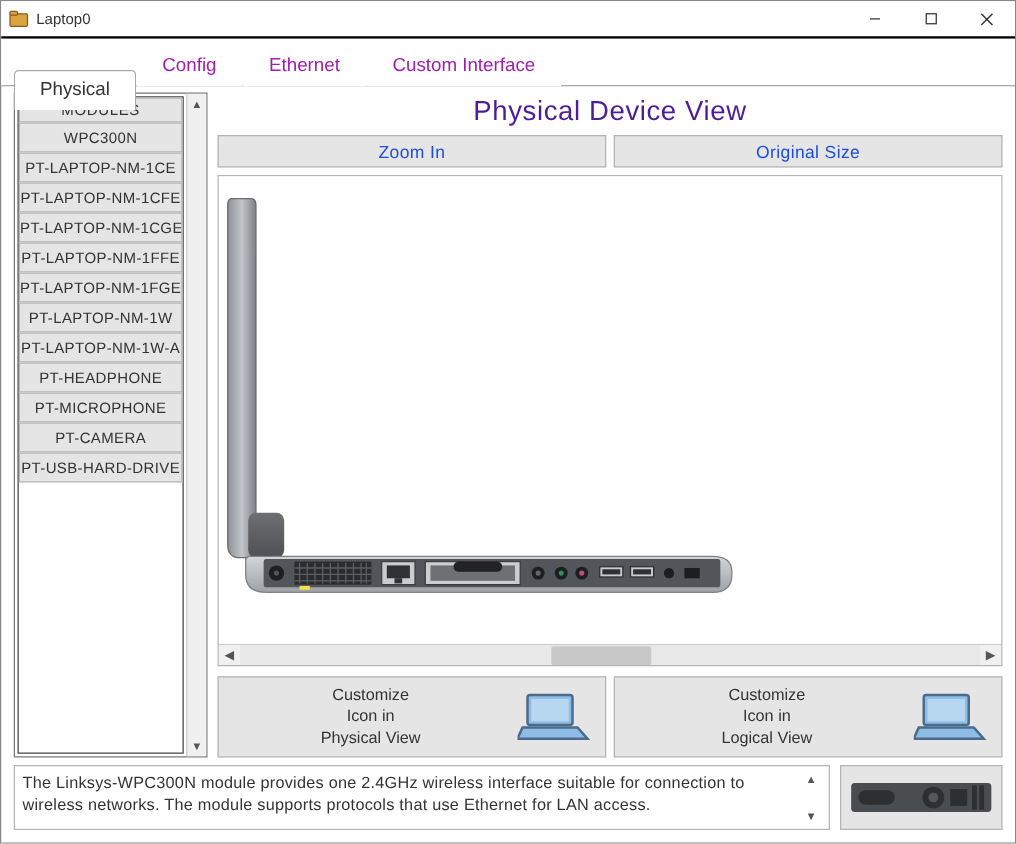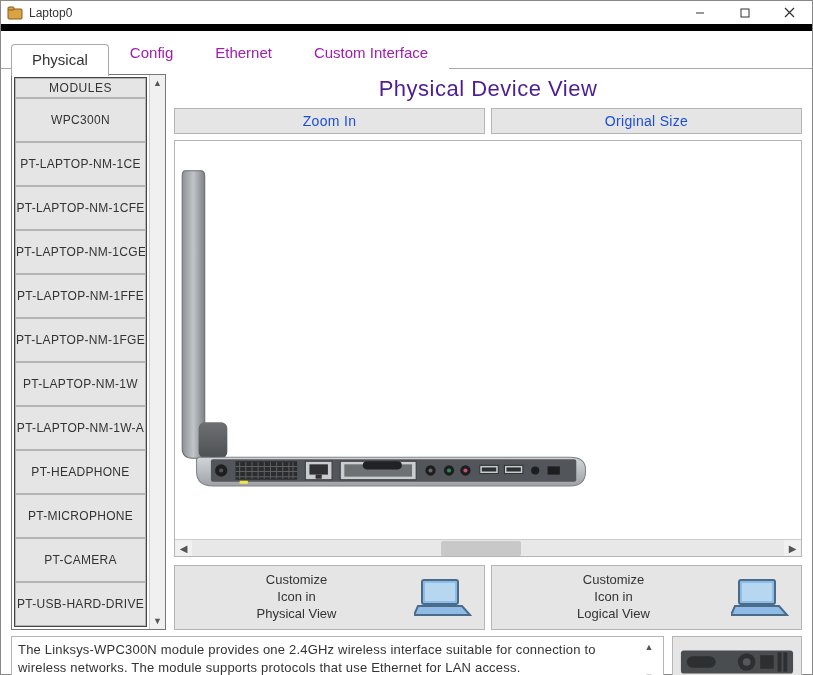--- a/index.html
+++ b/index.html
@@ -1,32 +1,32 @@
 <!DOCTYPE html>
 <html><head>
 <meta charset="utf-8">
 <style>
   * { box-sizing: border-box; }
   html, body { margin:0; padding:0; font-family: Verdana, Tahoma, Arial, sans-serif; font-size:12px; color:#333; }
   .window { width:813px; height:675px; border:1px solid #888; background:#fff; display:flex; flex-direction:column; }
-  .titlebar { height:30px; display:flex; align-items:center; background:#fff; border-bottom:7px solid #000000; padding-left:6px; }
+  .titlebar { height:30px; display:flex; align-items:center; background:#fff; border-bottom:2px solid #000000; padding-left:6px; }
   .title-icon { width:16px; height:16px; margin-right:6px; }
   .title-text { flex:0 0 auto; font-size:12px; color:#333; }
   .title-spacer { flex:1; }
   .win-btn { width:45px; height:30px; display:flex; align-items:center; justify-content:center; font-family:Arial,sans-serif; font-size:12px; cursor:default; }
   .win-btn svg { display:block; }
   .tabs { display:flex; padding:6px 10px 0 10px; background:#fff; height:38px; border-bottom:1px solid #a8a8a8; }
   .tab { padding:6px 20px 0 20px; font-size:15px; color:#a21caf; height:32px; border:1px solid transparent; border-bottom:none; cursor:default; border-top-left-radius:4px; border-top-right-radius:4px; position:relative; background:#fff;}
-  .tab.active { border-color:#a8a8a8; background:#fff; color:#333; position:relative; top:7px; }
+  .tab.active { border-color:#a8a8a8; background:#fff; color:#333; position:relative; top:19px; }
   .content { flex:1; padding:5px 10px 10px 10px; display:flex; flex-direction:column; }
   .upper { flex:1; display:flex; min-height:0;}
   .mod-panel { width:155px; border:1px solid #777; background:#fff; display:flex; flex-direction:column; }
   .mod-list { border:1px solid #444; margin:2px; flex:1; overflow:hidden; background:#fff;}
   .mod-header { background:#e5e5e5; border:1px solid #b5b5b5; text-align:center; font-size:12px; padding:2px 0; margin:0 0 0 0; letter-spacing:0.5px;}
-  .mod-item { background:#e5e5e5; border:1px solid #b5b5b5; text-align:center; font-size:12px; padding:14px 0; margin-top:0px; white-space:nowrap; overflow:hidden; cursor:default; letter-spacing:0.3px;}
+  .mod-item { background:#e5e5e5; border:1px solid #b5b5b5; text-align:center; font-size:12px; padding:4px 0; margin-top:0px; white-space:nowrap; overflow:hidden; cursor:default; letter-spacing:0.3px;}
   .mod-scroll { width:16px; background:#f0f0f0; border-left:1px solid #ccc; display:flex; flex-direction:column; }
   .sc-btn { height:16px; display:flex; align-items:center; justify-content:center; font-size:9px; color:#555; }
   .sc-track { flex:1; }
   
   .right-panel { flex:1; display:flex; flex-direction:column; margin-left:8px; min-width:0;}
   .pdv-title { text-align:center; font-size:22px; color:#4c1d95; padding:2px 0 6px 0; letter-spacing:0.5px; }
   .zoom-row { display:flex; gap:6px; margin-bottom:6px;}
   .zoom-btn { flex:1; background:#e5e5e5; border:1px solid #b5b5b5; text-align:center; padding:4px 0; font-size:14px; color:#1d4ed8; letter-spacing:0.3px; cursor:default;}
   .view-area { flex:1; border:1px solid #b5b5b5; background:#fff; display:flex; flex-direction:column; min-height:0; position:relative; overflow:hidden;}
   .view-canvas { flex:1; background:#fff; position:relative; overflow:hidden;}

